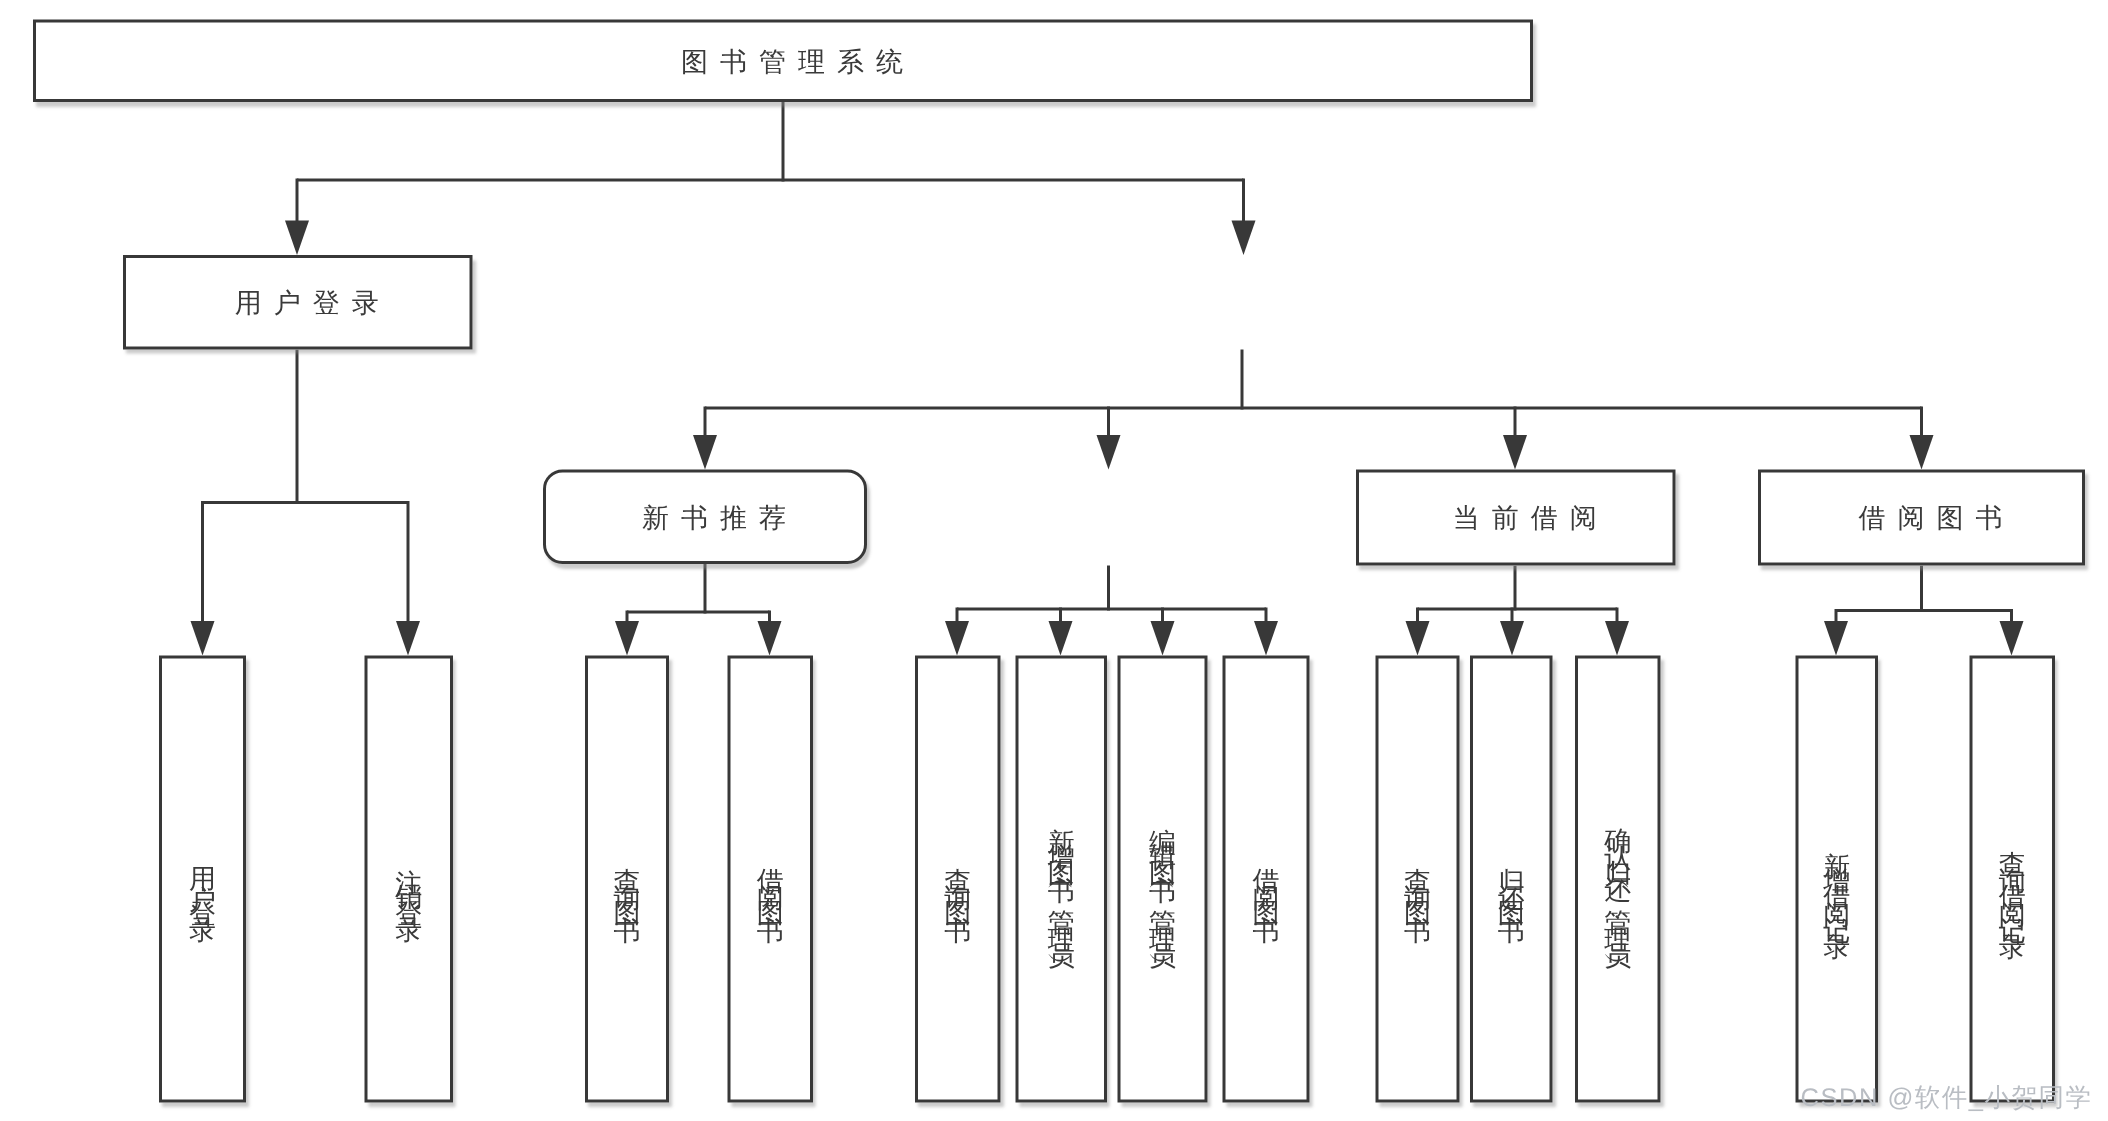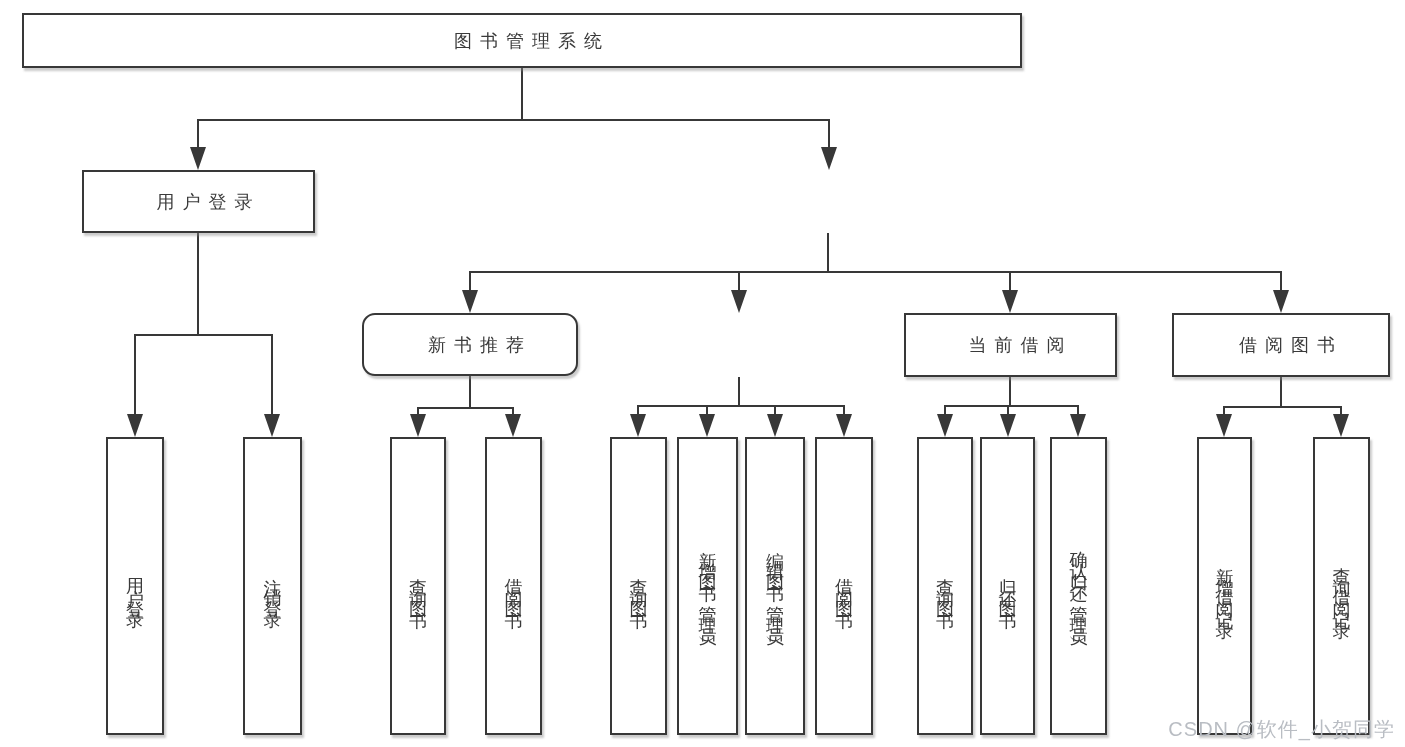--- a/index.html
+++ b/index.html
@@ -44,21 +44,21 @@
   .node-v {
     writing-mode: vertical-rl;
     text-orientation: mixed;
     letter-spacing: 11px;
     white-space: normal;
   }
   .watermark {
     position: absolute;
     right: 10px; bottom: 4px;
     color: #b9bdc3;
-    font-size: 20px;
+    font-size: 17px;
     letter-spacing: 1px;
     pointer-events: none;
   }
 </style>
 </head>
 <body>
 
 <div class="canvas">
 
   <svg class="connectors" viewBox="0 0 1405 747" xmlns="http://www.w3.org/2000/svg">

